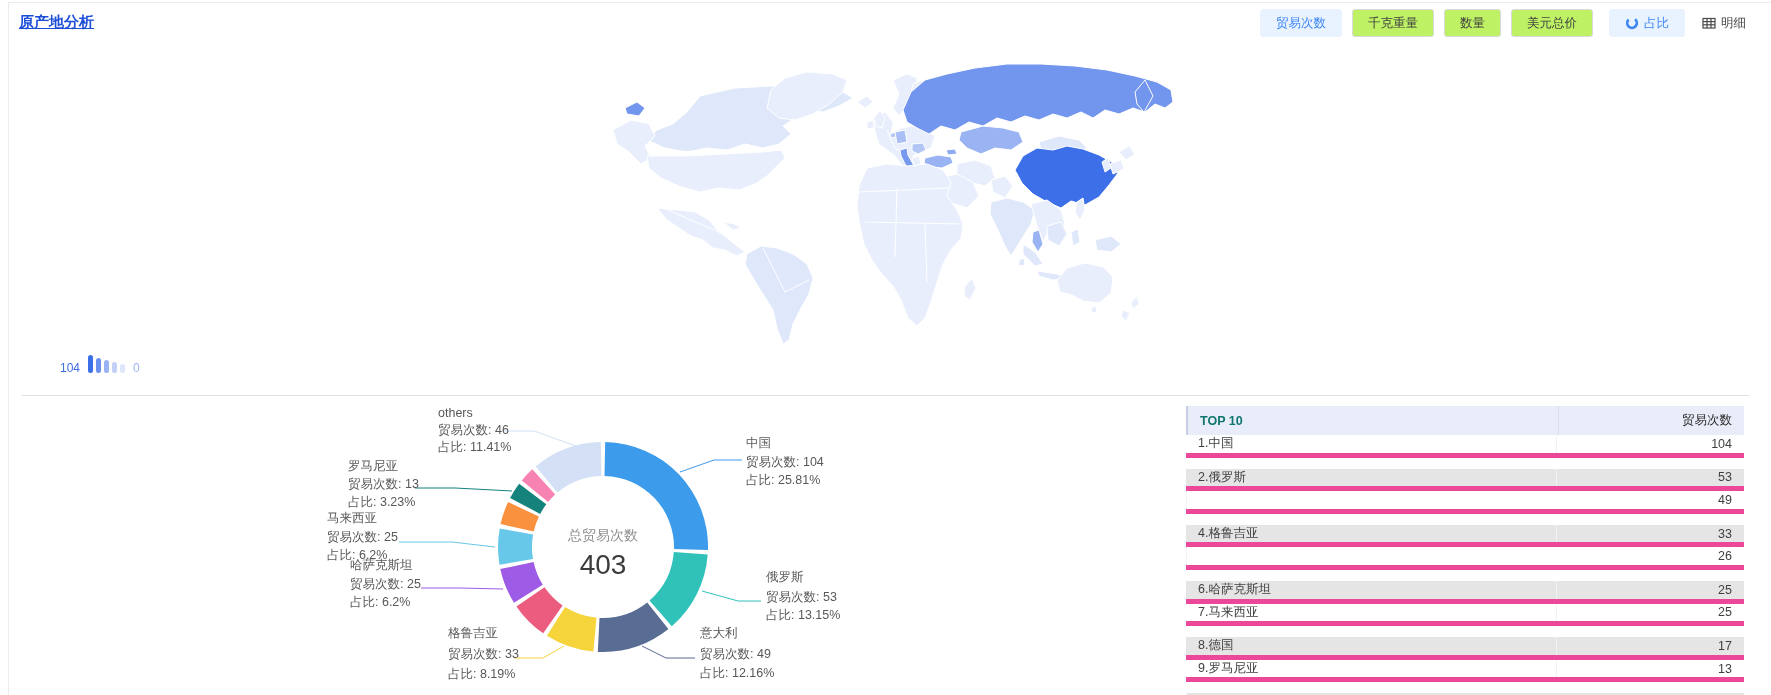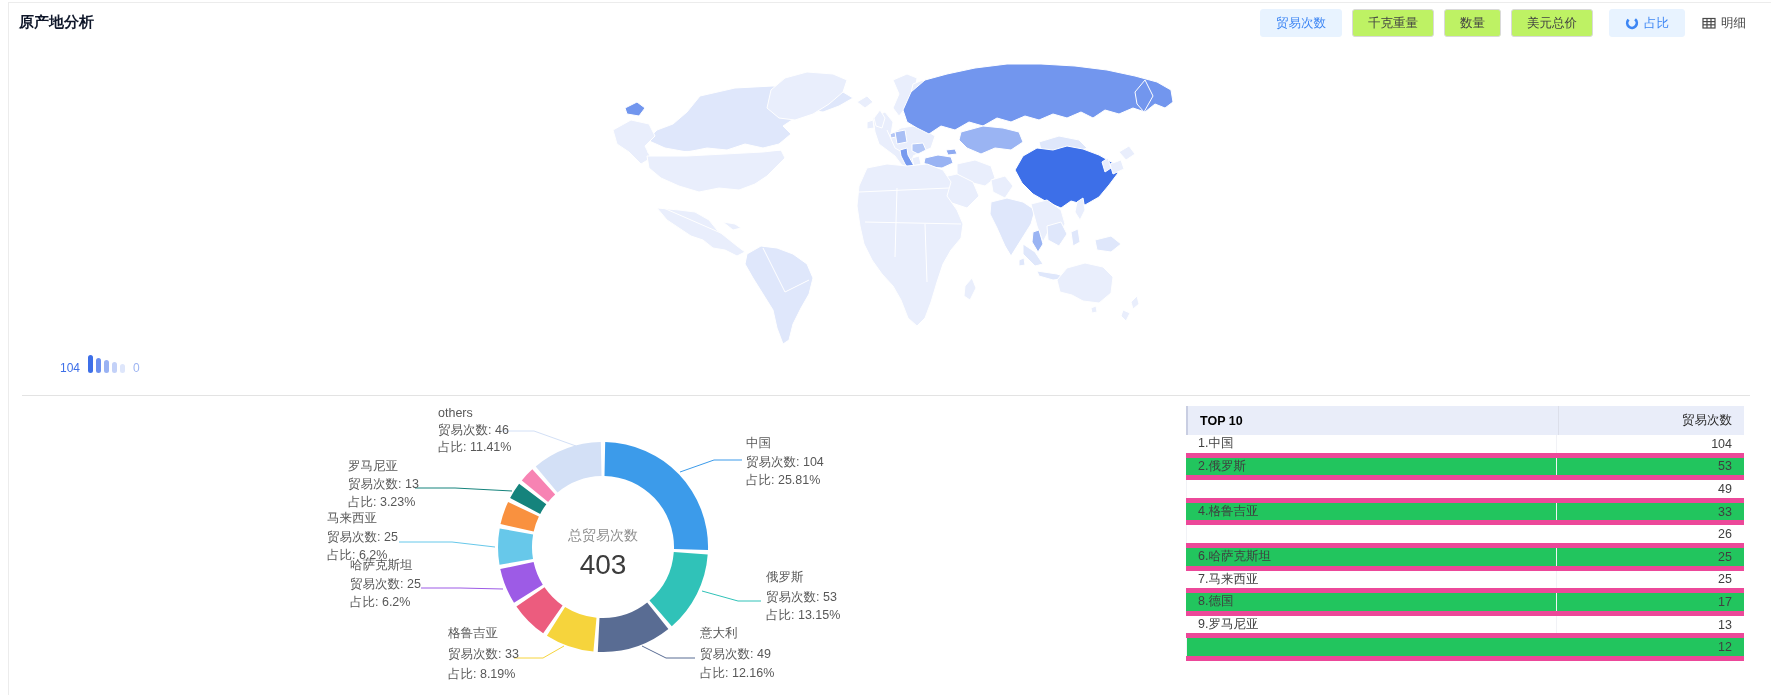--- a/index.html
+++ b/index.html
@@ -11,21 +11,21 @@
     overflow: hidden;
     color:#333;
   }
   .frame {
     position:absolute; top:2px; left:8px; right:0; bottom:0;
     border-top:1px solid #ECECEC; border-left:1px solid #ECECEC;
     pointer-events:none;
   }
   .page-title {
     position:absolute; left:19px; top:13px;
-    font-size:15px; font-weight:600; color:#0f172a;
+    font-size:15px; font-weight:600; color:#1d4ed8;text-decoration:underline;
   }
   .toolbar {
     position:absolute; top:9px; right:16px;
     display:flex; align-items:center; gap:10px;
   }
   .btn {
     height:28px; padding:0 15px; font-size:12.5px; border-radius:3px;
     display:flex; align-items:center; gap:5px; cursor:pointer;
     border:1px solid #D9D9D9; background:#bef264; color:#424242; white-space:nowrap;
   }
@@ -56,24 +56,24 @@
   .donut-center-num { font-size:28px; fill:#3C3C3C; text-anchor:middle; font-weight:500; }
 
   .top10 {
     position:absolute; left:1186px; top:406px; width:558px;
     font-size:12.5px; color:#3F3F3F;
   }
   .thead {
     display:flex; height:29px; background:#E9EDF9; align-items:center;
     border-left:2px solid #C9CEE2;
   }
-  .th1 { flex:0 0 370px; padding-left:12px; font-weight:bold; color:#000000; }
+  .th1 { flex:0 0 370px; padding-left:12px; font-weight:bold; color:#0f766e; }
   .th2 { flex:1; text-align:right; padding-right:12px; color:#2A2A2A; border-left:1px solid #DCDFEA; height:100%; display:flex; align-items:center; justify-content:flex-end; }
   .trow { display:flex; height:22.6px; align-items:center; border-bottom:5px solid #ec4899; }
-  .trow.alt { background:#22c55e; }
+  .trow.alt { background:#e5e5e5;margin-top:11px; }
   .td1 { flex:0 0 370px; padding-left:12px; }
   .td2 { flex:1; height:100%; display:flex; align-items:center; justify-content:flex-end; padding-right:12px; border-left:1px solid #F1F2F6; }
 </style>
 </head>
 <body>
 
 <div class="frame"></div>
 
 <div class="page-title">原产地分析</div>
 

